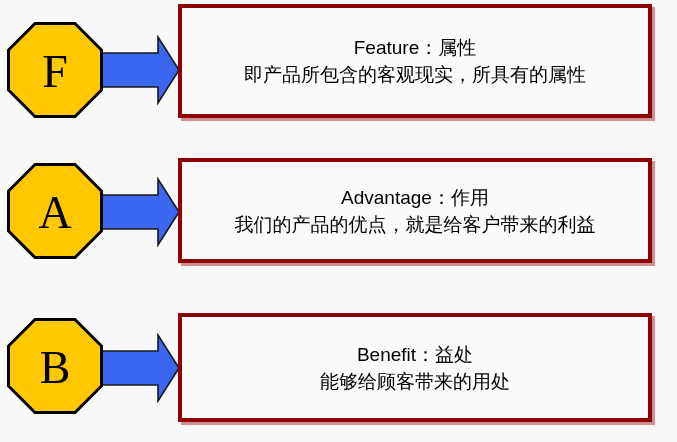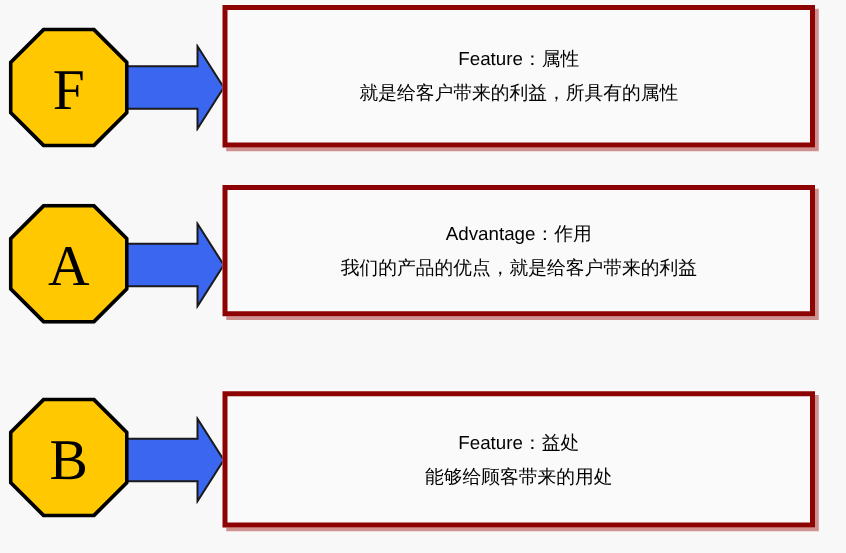--- a/index.html
+++ b/index.html
@@ -52,21 +52,21 @@
     display: flex;
     flex-direction: column;
     align-items: center;
     justify-content: center;
     text-align: center;
     color: #000;
     z-index: 3;
   }
   .fab-box .box-title,
   .fab-box .box-desc {
-    font-size: 15px;
+    font-size: 19px;
     line-height: 27px;
     white-space: nowrap;
   }
 </style>
 </head>
 <body>
 
 <div class="canvas">
 
   <div class="octagon" style="top:22px">
@@ -75,48 +75,48 @@
     </svg>
     <span class="letter">F</span>
   </div>
   <div class="arrow" style="top:35px">
     <svg viewBox="0 0 84 70">
       <polygon points="1,18 62,18 62,2 83,35 62,68 62,52 1,52" fill="#3A66F0" stroke="#1A1A1A" stroke-width="1.6"></polygon>
     </svg>
   </div>
   <div class="fab-box" style="top:4px;height:106px">
     <div class="box-title">Feature：属性</div>
-    <div class="box-desc">就是给客户带来的利益，所具有的属性</div>
+    <div class="box-desc">即产品所包含的客观现实，所具有的属性</div>
   </div>
 
   <div class="octagon" style="top:163px">
     <svg viewBox="0 0 96 96">
       <polygon points="28,1.5 68,1.5 94.5,28 94.5,68 68,94.5 28,94.5 1.5,68 1.5,28" fill="#FFC800" stroke="#000000" stroke-width="3"></polygon>
     </svg>
     <span class="letter">A</span>
   </div>
   <div class="arrow" style="top:177px">
     <svg viewBox="0 0 84 70">
       <polygon points="1,18 62,18 62,2 83,35 62,68 62,52 1,52" fill="#3A66F0" stroke="#1A1A1A" stroke-width="1.6"></polygon>
     </svg>
   </div>
-  <div class="fab-box" style="top:148px;height:97px">
+  <div class="fab-box" style="top:158px;height:97px">
     <div class="box-title">Advantage：作用</div>
     <div class="box-desc">我们的产品的优点，就是给客户带来的利益</div>
   </div>
 
   <div class="octagon" style="top:318px">
     <svg viewBox="0 0 96 96">
       <polygon points="28,1.5 68,1.5 94.5,28 94.5,68 68,94.5 28,94.5 1.5,68 1.5,28" fill="#FFC800" stroke="#000000" stroke-width="3"></polygon>
     </svg>
     <span class="letter">B</span>
   </div>
   <div class="arrow" style="top:333px">
     <svg viewBox="0 0 84 70">
       <polygon points="1,18 62,18 62,2 83,35 62,68 62,52 1,52" fill="#3A66F0" stroke="#1A1A1A" stroke-width="1.6"></polygon>
     </svg>
   </div>
   <div class="fab-box" style="top:313px;height:101px">
-    <div class="box-title">Feature：益处</div>
+    <div class="box-title">Benefit：益处</div>
     <div class="box-desc">能够给顾客带来的用处</div>
   </div>
 
 </div>
 
 </body></html>

